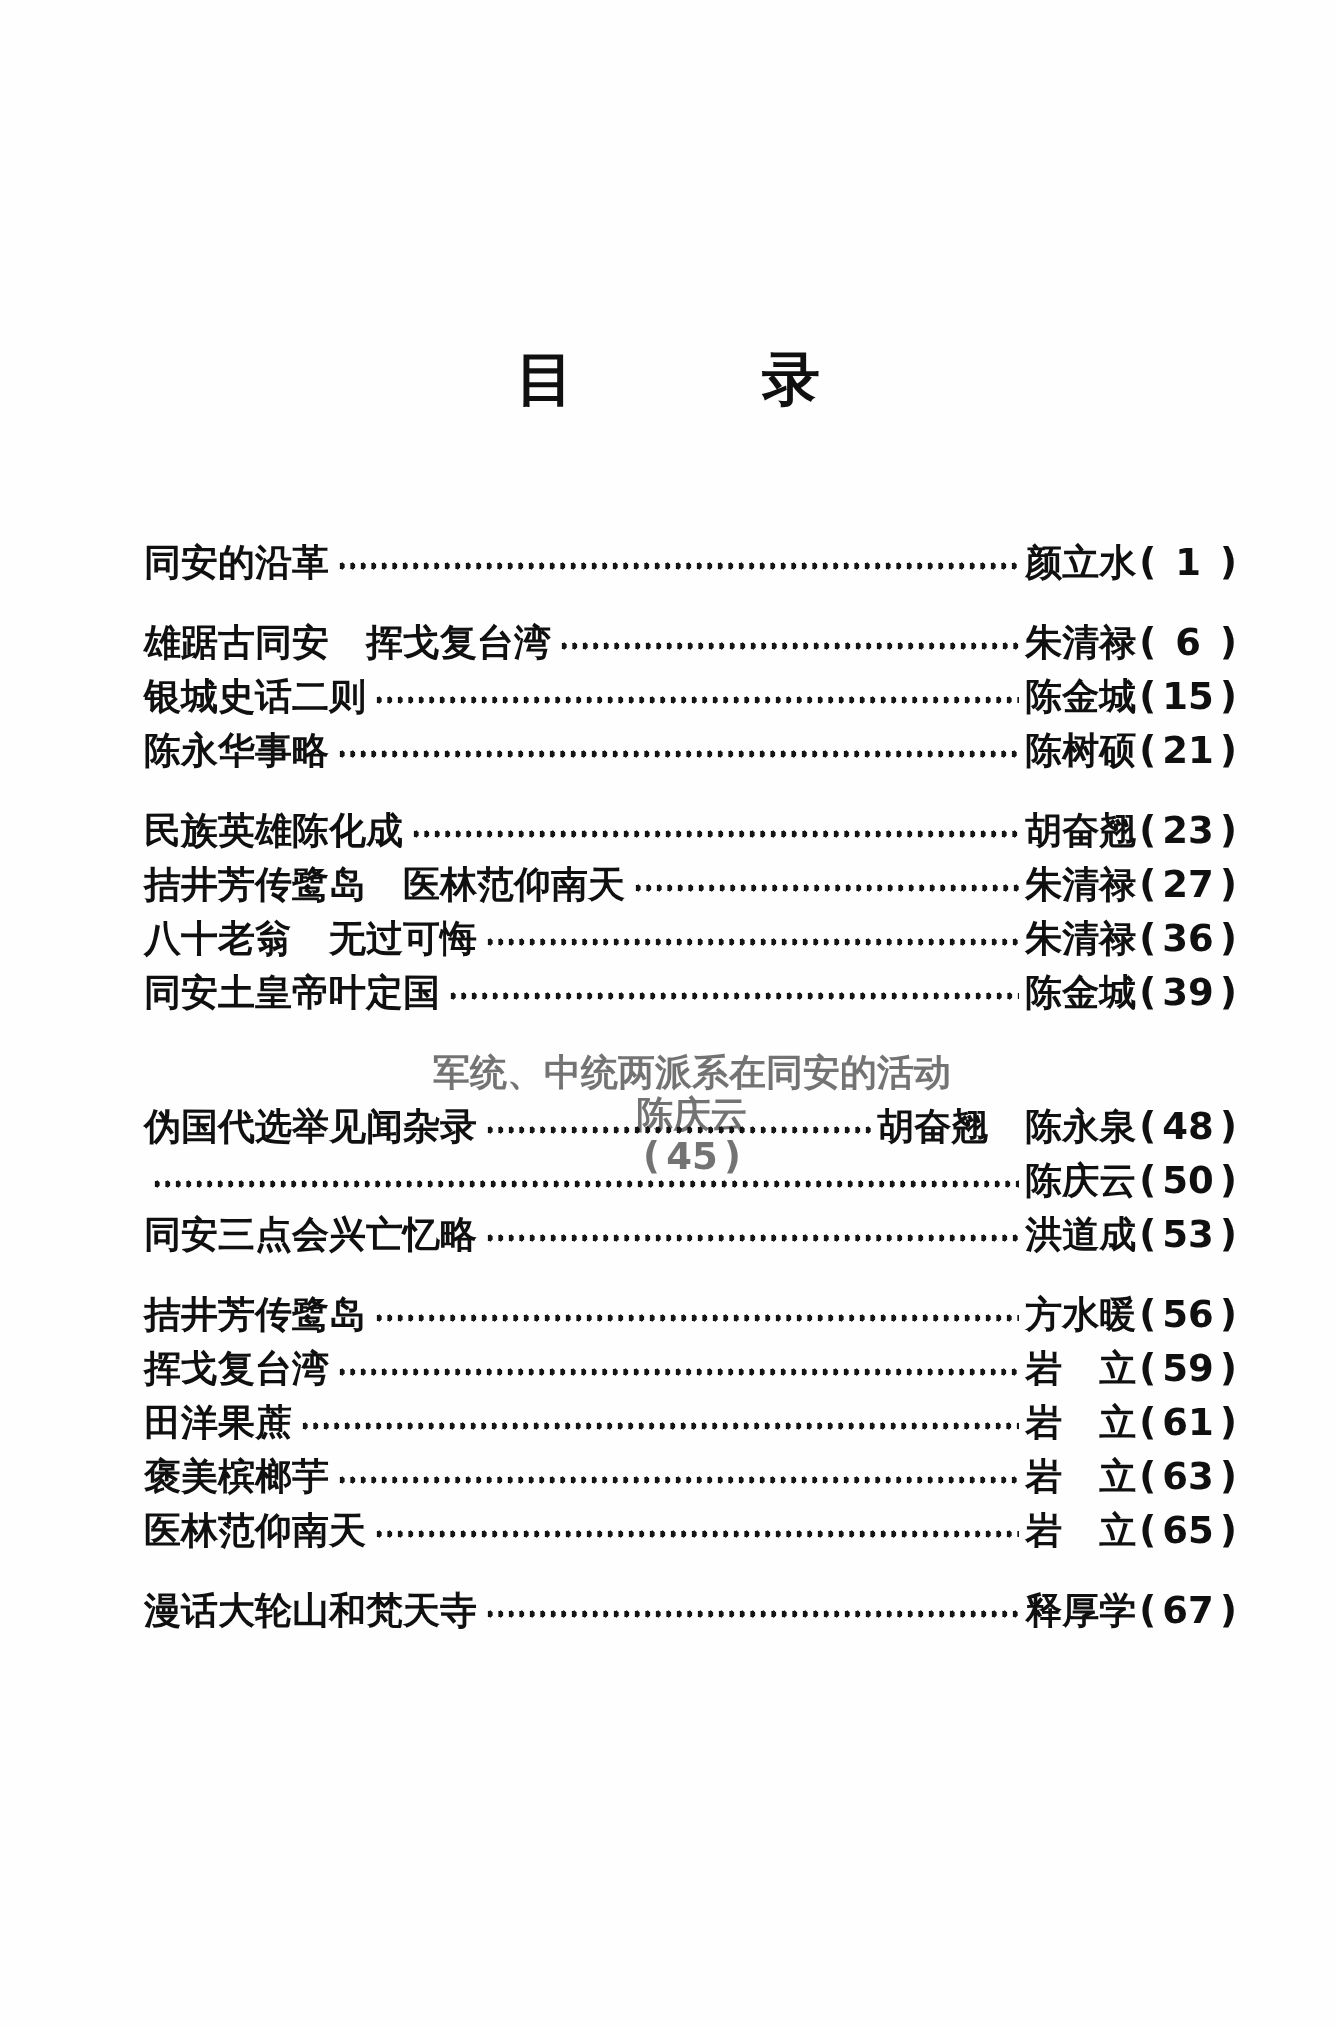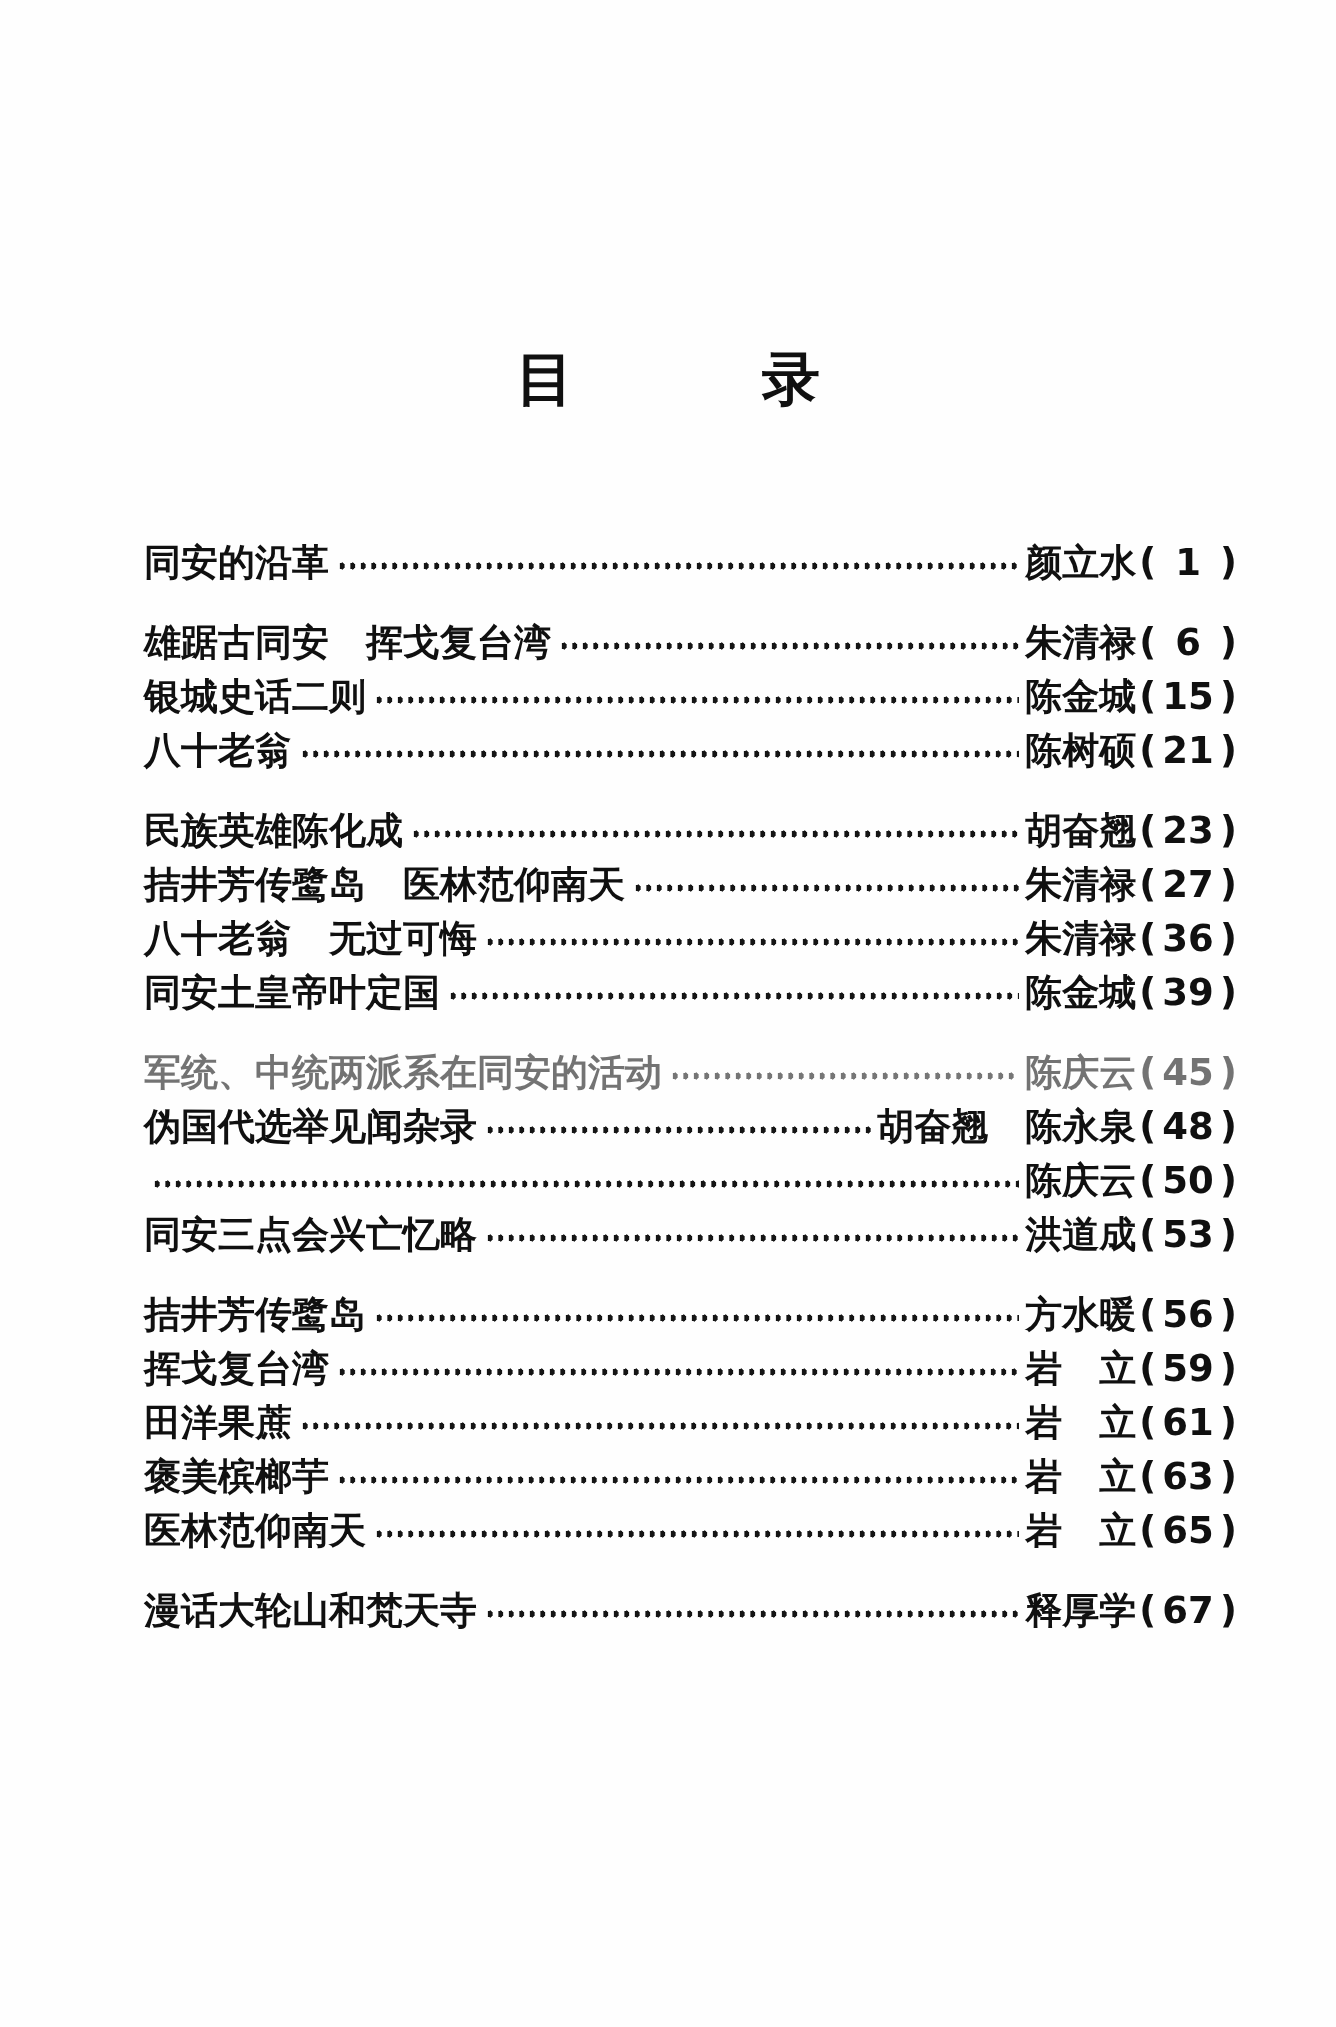--- a/index.html
+++ b/index.html
@@ -14,21 +14,21 @@
     display:flex;justify-content:center;gap:188px;
     font-size:58px;font-weight:700;line-height:66px;
   }
   .toc{position:absolute;top:538px;left:144px;right:96px;}
   .row{
     display:flex;align-items:center;height:42px;margin-top:12px;
     font-size:37px;font-weight:700;line-height:42px;white-space:pre;
   }
   .row.first{margin-top:4px;}
   .row.gap{margin-top:38px;}
-  .row.faint{opacity:.58;}
+  .row.faint{opacity:.58;flex-direction:column;}
   .t{flex:0 0 auto;}
   .leader{
     flex:1 1 auto;min-width:20px;height:42px;margin:0 6px 0 8px;
     background-image:radial-gradient(ellipse 2.6px 3.6px at 5px 24px,#141414 97%,rgba(0,0,0,0) 100%);
     background-size:10.5px 42px;background-repeat:repeat-x;
   }
   .author{flex:0 0 auto;}
   .pageno{flex:0 0 auto;display:flex;align-items:center;}
   .paren{padding:0 3px;}
   .num{display:inline-block;min-width:58px;text-align:center;}
@@ -60,21 +60,21 @@
     </div>
 
     <div class="row">
       <span class="t">银城史话二则</span>
       <span class="leader"></span>
       <span class="author">陈金城</span>
       <span class="pageno"><span class="paren">(</span><span class="num">15</span><span class="paren">)</span></span>
     </div>
 
     <div class="row">
-      <span class="t">八十老翁</span>
+      <span class="t">陈永华事略</span>
       <span class="leader"></span>
       <span class="author">陈树硕</span>
       <span class="pageno"><span class="paren">(</span><span class="num">21</span><span class="paren">)</span></span>
     </div>
 
     <div class="row gap">
       <span class="t">民族英雄陈化成</span>
       <span class="leader"></span>
       <span class="author">胡奋翘</span>
       <span class="pageno"><span class="paren">(</span><span class="num">23</span><span class="paren">)</span></span>

